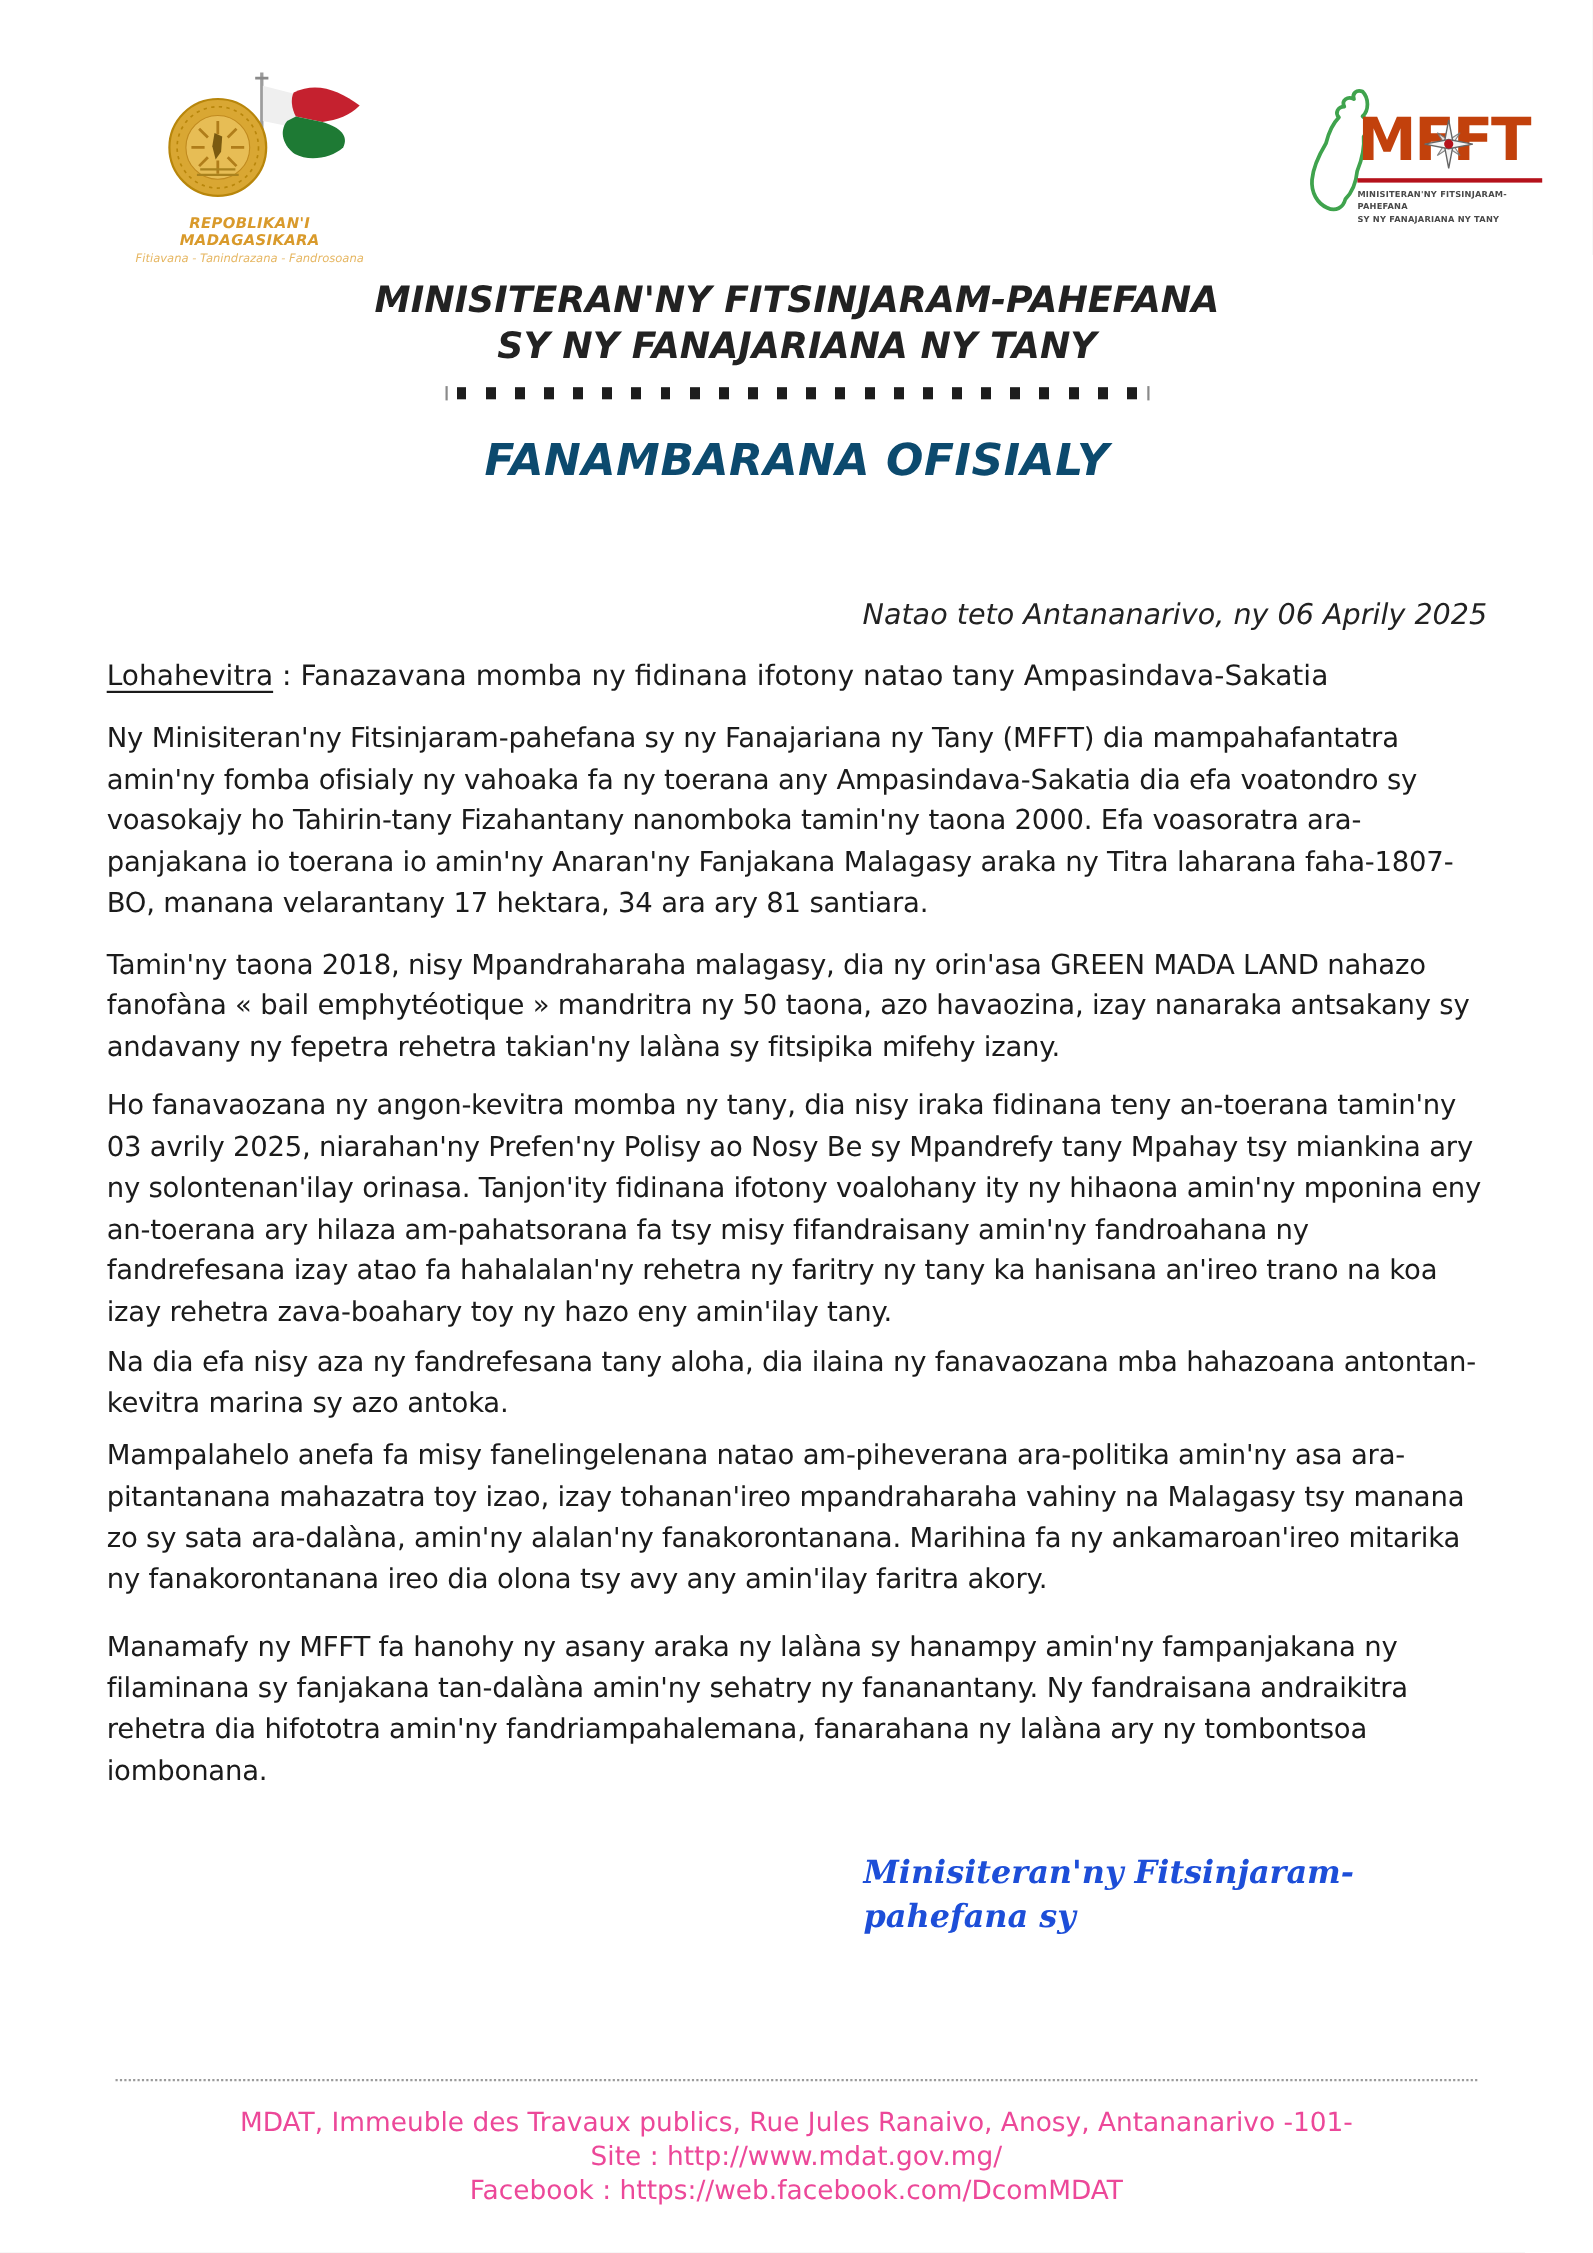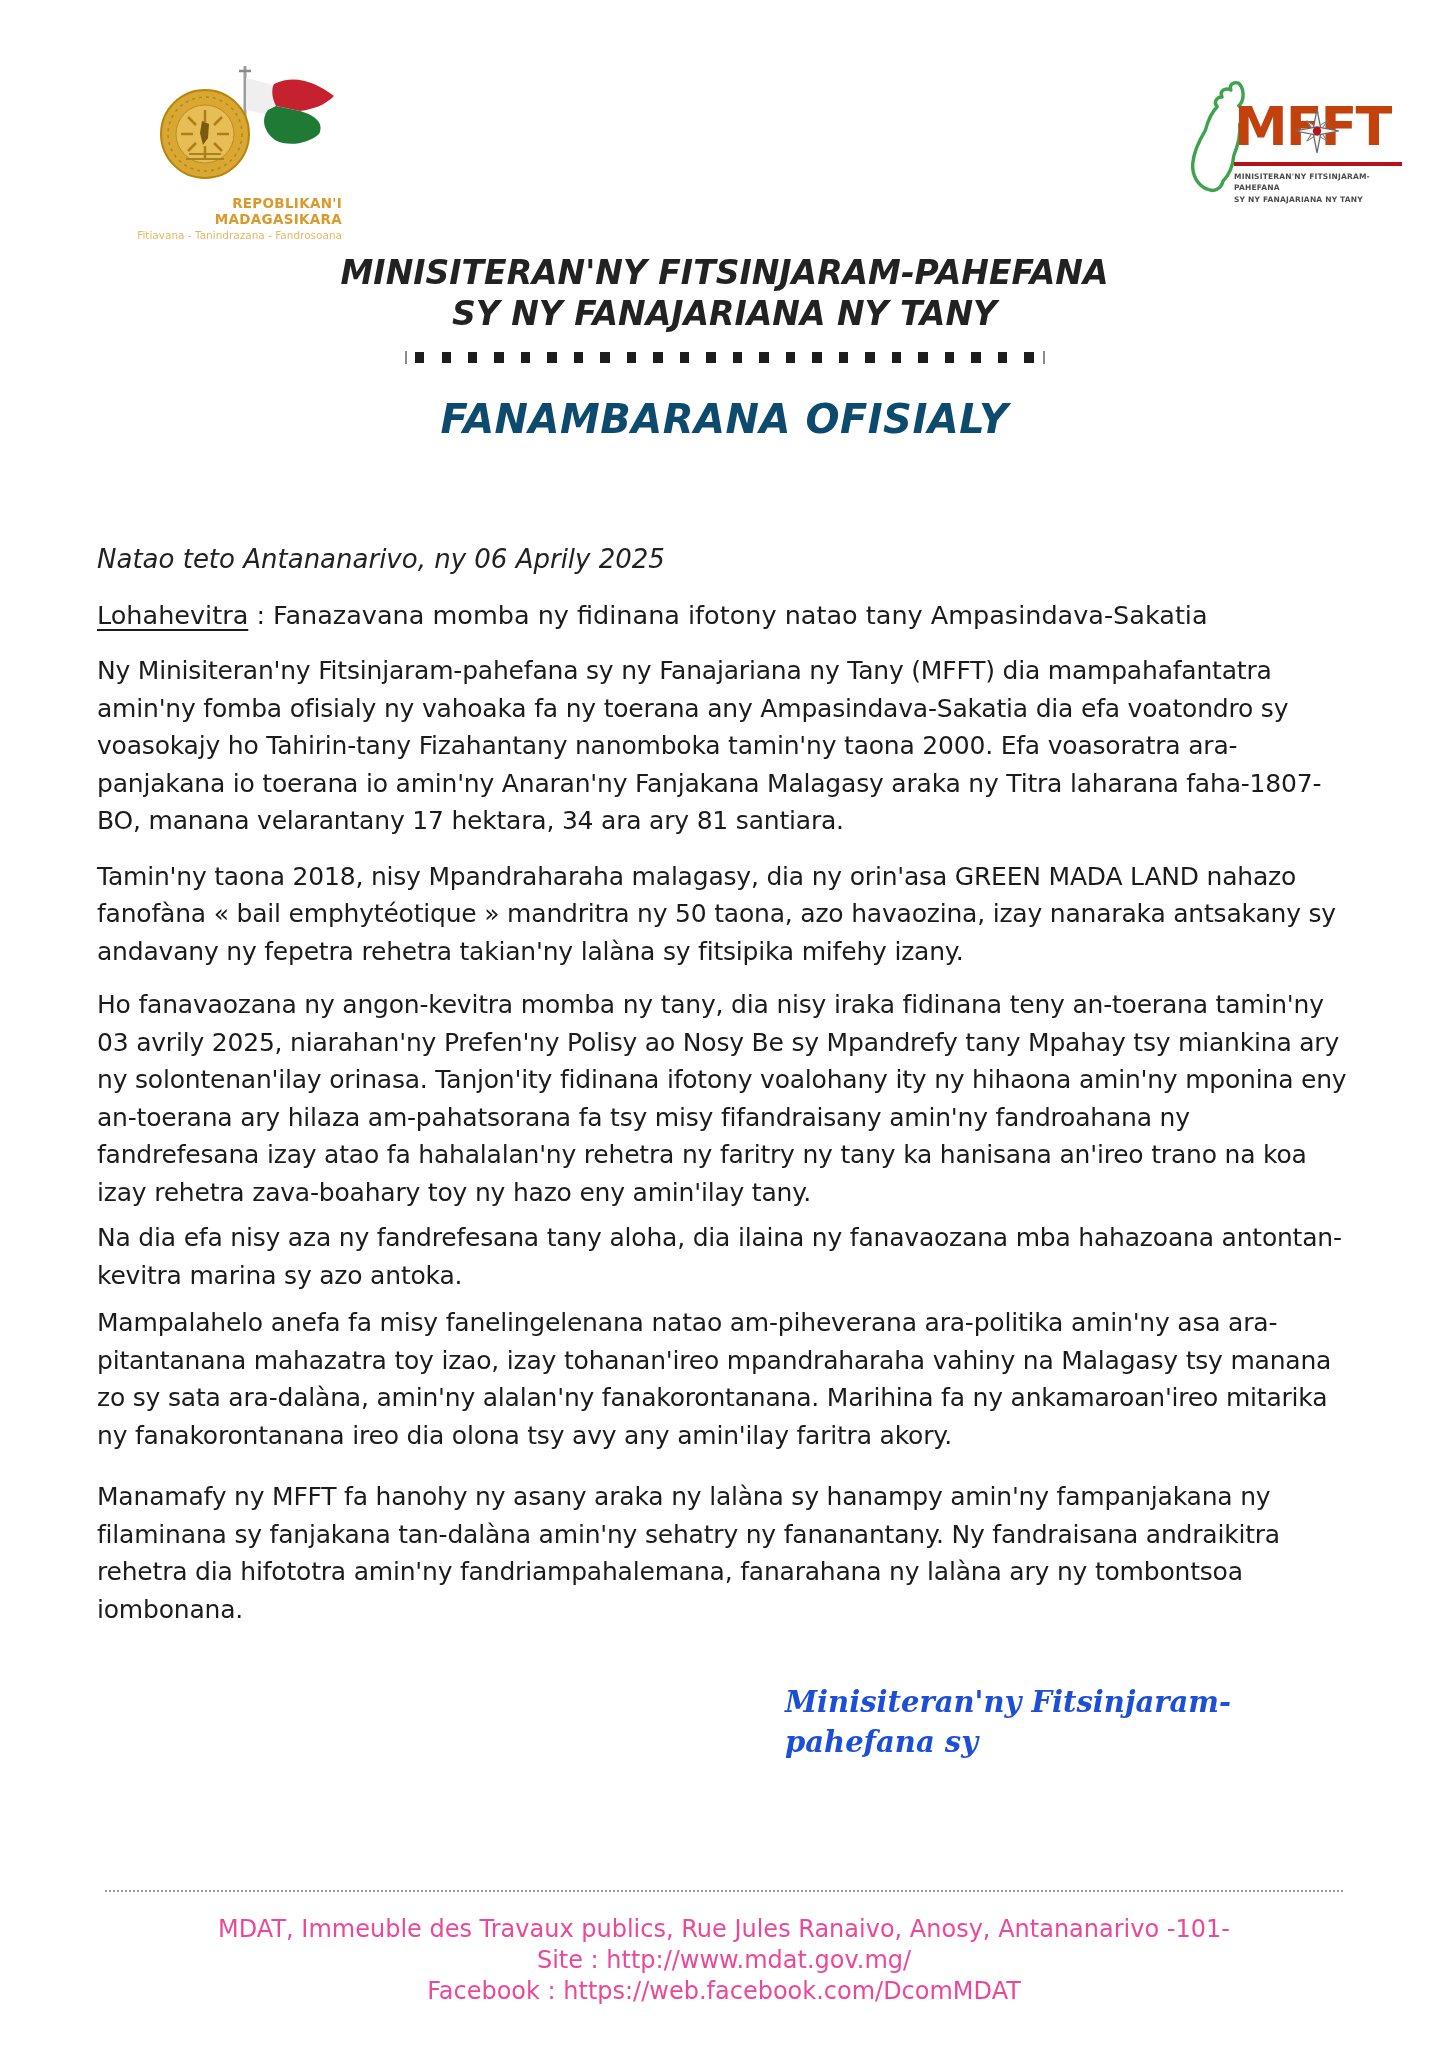--- a/index.html
+++ b/index.html
@@ -6,42 +6,42 @@
   .page{
     position:relative;
     width:1448px;height:2048px;
     margin:0 auto;
     background:#ffffff;
     font-family:"DejaVu Sans", sans-serif;
     color:#1b1b1b;
     overflow:hidden;
   }
   
-  .emblem{position:absolute;left:112px;top:64px;width:230px;text-align:right;}
+  .emblem{position:absolute;left:112px;top:64px;width:230px;text-align:center;font-style:italic;}
   .emblem-title{font-size:13.5px;font-weight:bold;color:#d99a2b;letter-spacing:.3px;margin-top:2px;}
   .emblem-motto{font-size:10.5px;color:#e6b763;margin-top:2px;}
   .mfft{position:absolute;left:1182px;top:78px;width:230px;height:130px;}
   .mfft svg.island{position:absolute;left:0;top:0;}
   .mfft-acronym{
     position:absolute;left:52px;top:22px;
     font-size:54px;font-weight:bold;font-style:normal;
     color:#c2410c;letter-spacing:-2px;line-height:1;
     font-family:"DejaVu Sans", sans-serif;
   }
   .mfft-compass{position:absolute;left:112px;top:30px;}
   .mfft-rule{position:absolute;left:52px;top:84px;width:168px;height:4px;background:#b5121b;}
   .mfft-cap{position:absolute;left:52px;top:93px;width:178px;font-size:7.5px;font-weight:bold;color:#4a4a4a;line-height:1.5;letter-spacing:.2px;}
   
   .content{position:absolute;left:0;top:0;width:1448px;padding:0 96px 0 97px;box-sizing:border-box;}
   .ministry{margin-top:252px;text-align:center;font-weight:bold;font-style:italic;font-size:33px;line-height:41px;color:#222;}
   .dot-row{margin:16px auto 0;width:640px;height:14px;display:flex;align-items:center;}
   .dot-bar{width:2px;height:13px;background:#8a8a8a;}
   .dots{flex:1;height:12px;margin:0 8px;background:repeating-linear-gradient(to right,#1d1d1d 0 9px,transparent 9px 26.5px);background-position:left center;background-size:100% 11px;background-repeat:no-repeat;}
   .doc-title{margin-top:32px;text-align:center;font-weight:bold;font-style:italic;font-size:40px;letter-spacing:.5px;color:#0c4a6e;}
-  .dateline{margin-top:102px;font-style:italic;font-size:26px;color:#222;}
+  .dateline{margin-top:102px;font-style:italic;font-size:26px;color:#222;text-align:right;}
   .subject{margin-top:26px;font-size:25.5px;}
   .subject .lbl{text-decoration:underline;text-underline-offset:5px;}
   .body-text p{margin:0;font-size:25px;line-height:37.5px;letter-spacing:-.2px;text-align:left;}
   .body-text p.p1{margin-top:22px;}
   .body-text p.p2{margin-top:18px;}
   .body-text p.p3{margin-top:16px;}
   .body-text p.p4{margin-top:8px;}
   .body-text p.p5{margin-top:10px;}
   .body-text p.p6{margin-top:24px;}
   

